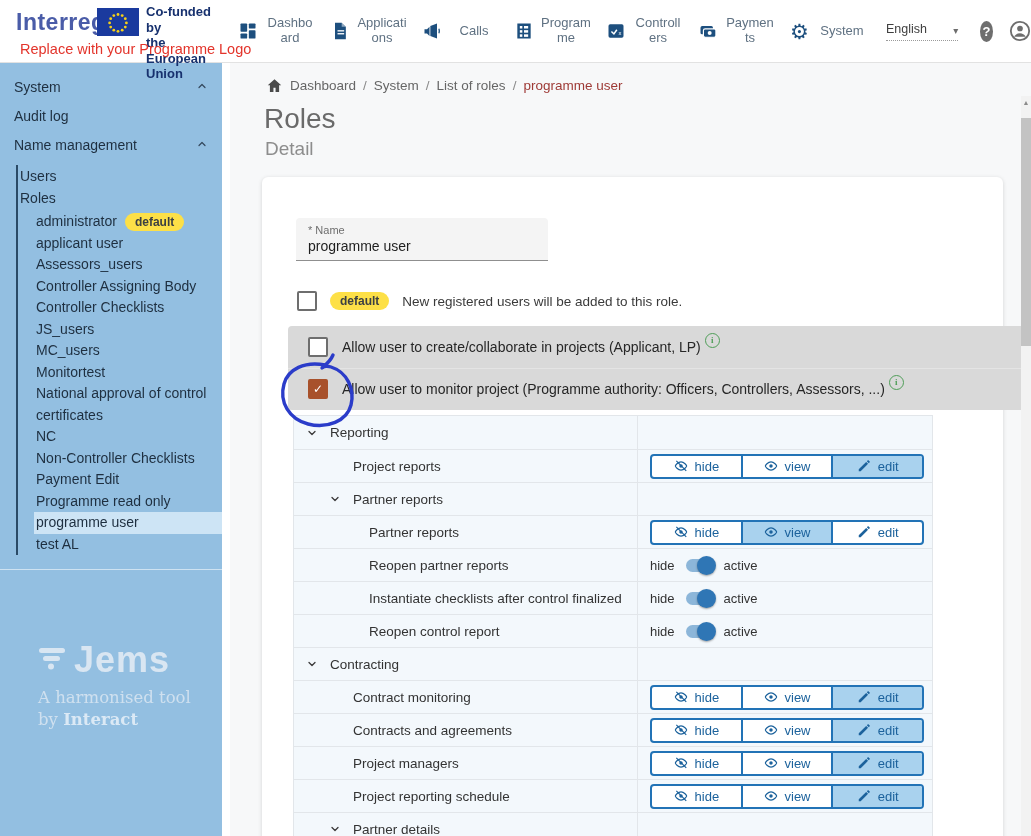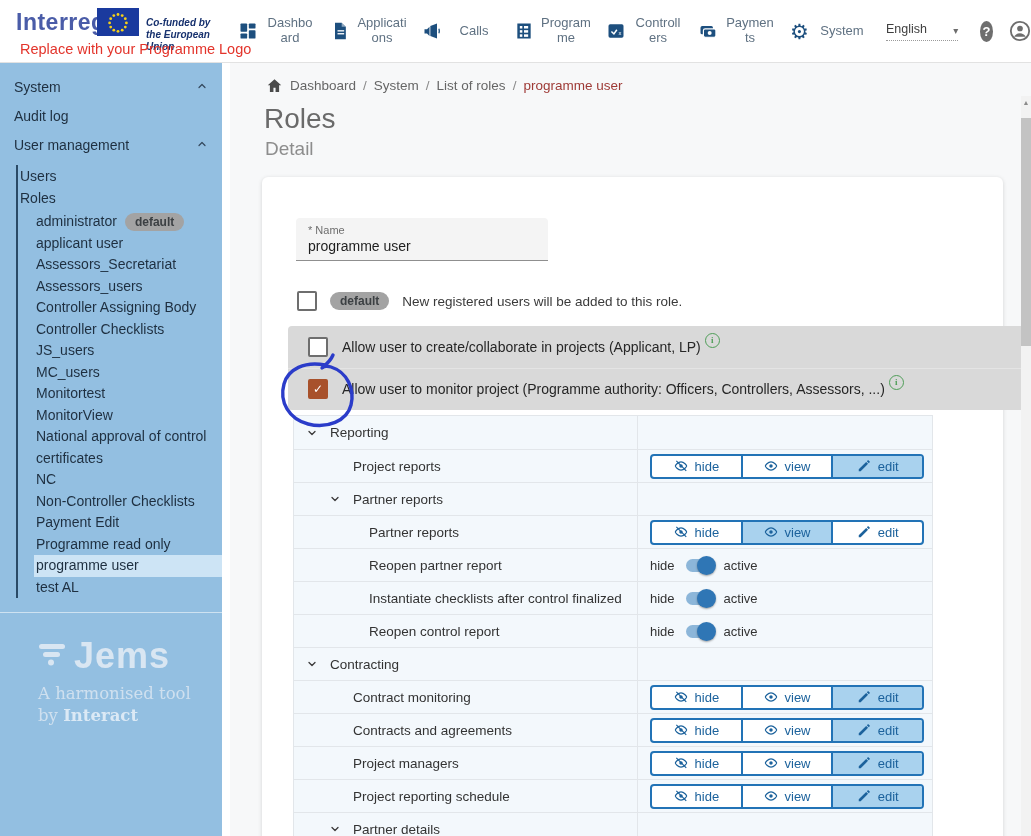--- a/index.html
+++ b/index.html
@@ -7,21 +7,21 @@
        font-family:"Liberation Sans","DejaVu Sans",sans-serif;
        background:#f7f8f9;-webkit-font-smoothing:antialiased;}
   #app{position:absolute;inset:0;width:1031px;height:836px;overflow:hidden;}
 
   
   .header{position:absolute;top:0;left:0;right:0;height:62px;background:#fff;
           border-bottom:1px solid #e2e2e2;display:flex;align-items:center;z-index:5;}
   .logo-block{position:relative;width:224px;height:62px;flex:0 0 auto;}
   .brand{position:absolute;left:16px;top:9px;font-size:23px;font-weight:bold;color:#4a5ca8;letter-spacing:.5px;}
   .eu-flag{position:absolute;left:97px;top:8px;}
-  .cofunded{position:absolute;left:146px;top:17px;font-size:10px;font-weight:bold;color:#17316e;line-height:1.2;font-style:italic;}
+  .cofunded{position:absolute;left:146px;top:4px;font-size:13px;font-weight:bold;color:#17316e;line-height:1.2;}
   .replace-logo{position:absolute;left:20px;top:41px;font-size:14.5px;color:#e3342b;white-space:nowrap;}
 
   .nav{display:flex;align-items:center;margin-left:6px;}
   .nav-item{display:flex;align-items:center;gap:7px;padding:4px 7px;cursor:pointer;}
   .nav-item .nicon{width:21px;height:21px;color:#1d4f7e;display:flex;align-items:center;justify-content:center;}
   .nav-item .nicon svg{width:20px;height:20px;}
   .gear-glyph{font-size:21px;line-height:21px;color:#1d4f7e;}
   .nav-label{font-size:13px;color:#5f7182;width:50px;text-align:center;line-height:1.15;overflow-wrap:anywhere;}
 
   .lang{margin-left:12px;width:118px;border-bottom:1px dotted #9a9a9a;display:flex;
@@ -38,24 +38,24 @@
            color:#1e2f40;font-size:14px;overflow:hidden;}
   .sidebar-gap{position:absolute;left:222px;top:62px;width:8px;bottom:0;background:#ffffff;}
   .sb-head{display:flex;align-items:center;justify-content:space-between;padding:17px 14px 0 14px;cursor:pointer;}
   .sb-head .chev{color:#33475c;}
   .sb-item{padding:13px 14px 0 14px;cursor:pointer;}
   .sb-sub{margin:12px 0 0 16px;border-left:2px solid #2a4a66;padding-left:2px;}
   .sb-sub-item{line-height:22px;cursor:pointer;}
   .roles-list{padding-left:14px;margin-top:2px;}
   .role-item{line-height:21.5px;cursor:pointer;padding-left:2px;}
   .role-item.selected{background:#cde4f5;}
-  .badge{display:inline-block;background:#a3a3a3;border-radius:10px;padding:1px 10px;font-size:12px;
+  .badge{display:inline-block;background:#fde047;border-radius:10px;padding:1px 10px;font-size:12px;
          font-weight:bold;color:#3c4043;margin-left:8px;line-height:16px;}
   .sb-divider{margin-top:14px;border-top:1px solid rgba(255,255,255,.55);}
-  .sb-footer{padding:22px 0 0 38px;color:#d9e6f2;}
+  .sb-footer{padding:22px 0 0 38px;color:#d9e6f2;margin-top:47px;}
   .jems-line{display:flex;align-items:center;gap:6px;}
   .jems-word{font-size:36px;font-weight:bold;letter-spacing:1px;color:#d9e6f2;}
   .jems-tagline{font-family:"DejaVu Serif","Liberation Serif",serif;font-size:16.5px;color:#cfe0ef;margin-top:6px;line-height:1.35;}
   .jems-tagline b{color:#dbe9f5;}
 
   
   .content{position:absolute;left:230px;top:62px;right:0;bottom:0;background:#f7f8f9;overflow:hidden;}
   .breadcrumb{padding:15px 0 0 36px;display:flex;align-items:center;gap:7px;font-size:13.5px;color:#666;}
   .breadcrumb .home{width:17px;height:17px;color:#4a4a4a;}
   .breadcrumb .sep{color:#8a8a8a;}
@@ -249,60 +249,54 @@
     <div class="sb-head">
       <span>System</span>
       <span class="chev">
         <svg width="12" height="12" viewBox="0 0 24 24">
             <polyline points="6,15 12,9 18,15" fill="none" stroke="currentColor" stroke-width="2.4" stroke-linecap="round" stroke-linejoin="round"></polyline>
           </svg>
       </span>
     </div>
     <div class="sb-item">Audit log</div>
     <div class="sb-head" style="padding-top:13px;">
-      <span>User management</span>
+      <span>Name management</span>
       <span class="chev">
         <svg width="12" height="12" viewBox="0 0 24 24">
             <polyline points="6,15 12,9 18,15" fill="none" stroke="currentColor" stroke-width="2.4" stroke-linecap="round" stroke-linejoin="round"></polyline>
           </svg>
       </span>
     </div>
     <div class="sb-sub">
       <div class="sb-sub-item">Users</div>
       <div class="sb-sub-item">Roles</div>
       <div class="roles-list" id="roles-list">
           <div class="role-item">
     <span>administrator</span><span class="badge">default</span>
   </div>
           <div class="role-item">
     <span>applicant user</span>
   </div>
           <div class="role-item">
-    <span>Assessors_Secretariat</span>
-  </div>
-          <div class="role-item">
     <span>Assessors_users</span>
   </div>
           <div class="role-item">
     <span>Controller Assigning Body</span>
   </div>
           <div class="role-item">
     <span>Controller Checklists</span>
   </div>
           <div class="role-item">
     <span>JS_users</span>
   </div>
           <div class="role-item">
     <span>MC_users</span>
   </div>
           <div class="role-item">
     <span>Monitortest</span>
-  </div>
-          <div class="role-item">
-    <span>MonitorView</span>
   </div>
           <div class="role-item">
     <span>National approval of control certificates</span>
   </div>
           <div class="role-item">
     <span>NC</span>
   </div>
           <div class="role-item">
     <span>Non-Controller Checklists</span>
   </div>
@@ -488,21 +482,21 @@
                     </svg>
       </span>
                   <span class="seg-label">edit</span>
     </div>
   </div>
             </div>
   </div>
           <div class="perm-row">
     <div class="cell-l ind-3">
 
-      <span class="row-label">Reopen partner report</span>
+      <span class="row-label">Reopen partner reports</span>
     </div>
     <div class="cell-r">
               <div class="toggle-wrap">
     <span class="t-off">hide</span>
     <span class="toggle">
                   <span class="thumb"></span>
                 </span>
     <span class="t-on">active</span>
   </div>
             </div>

